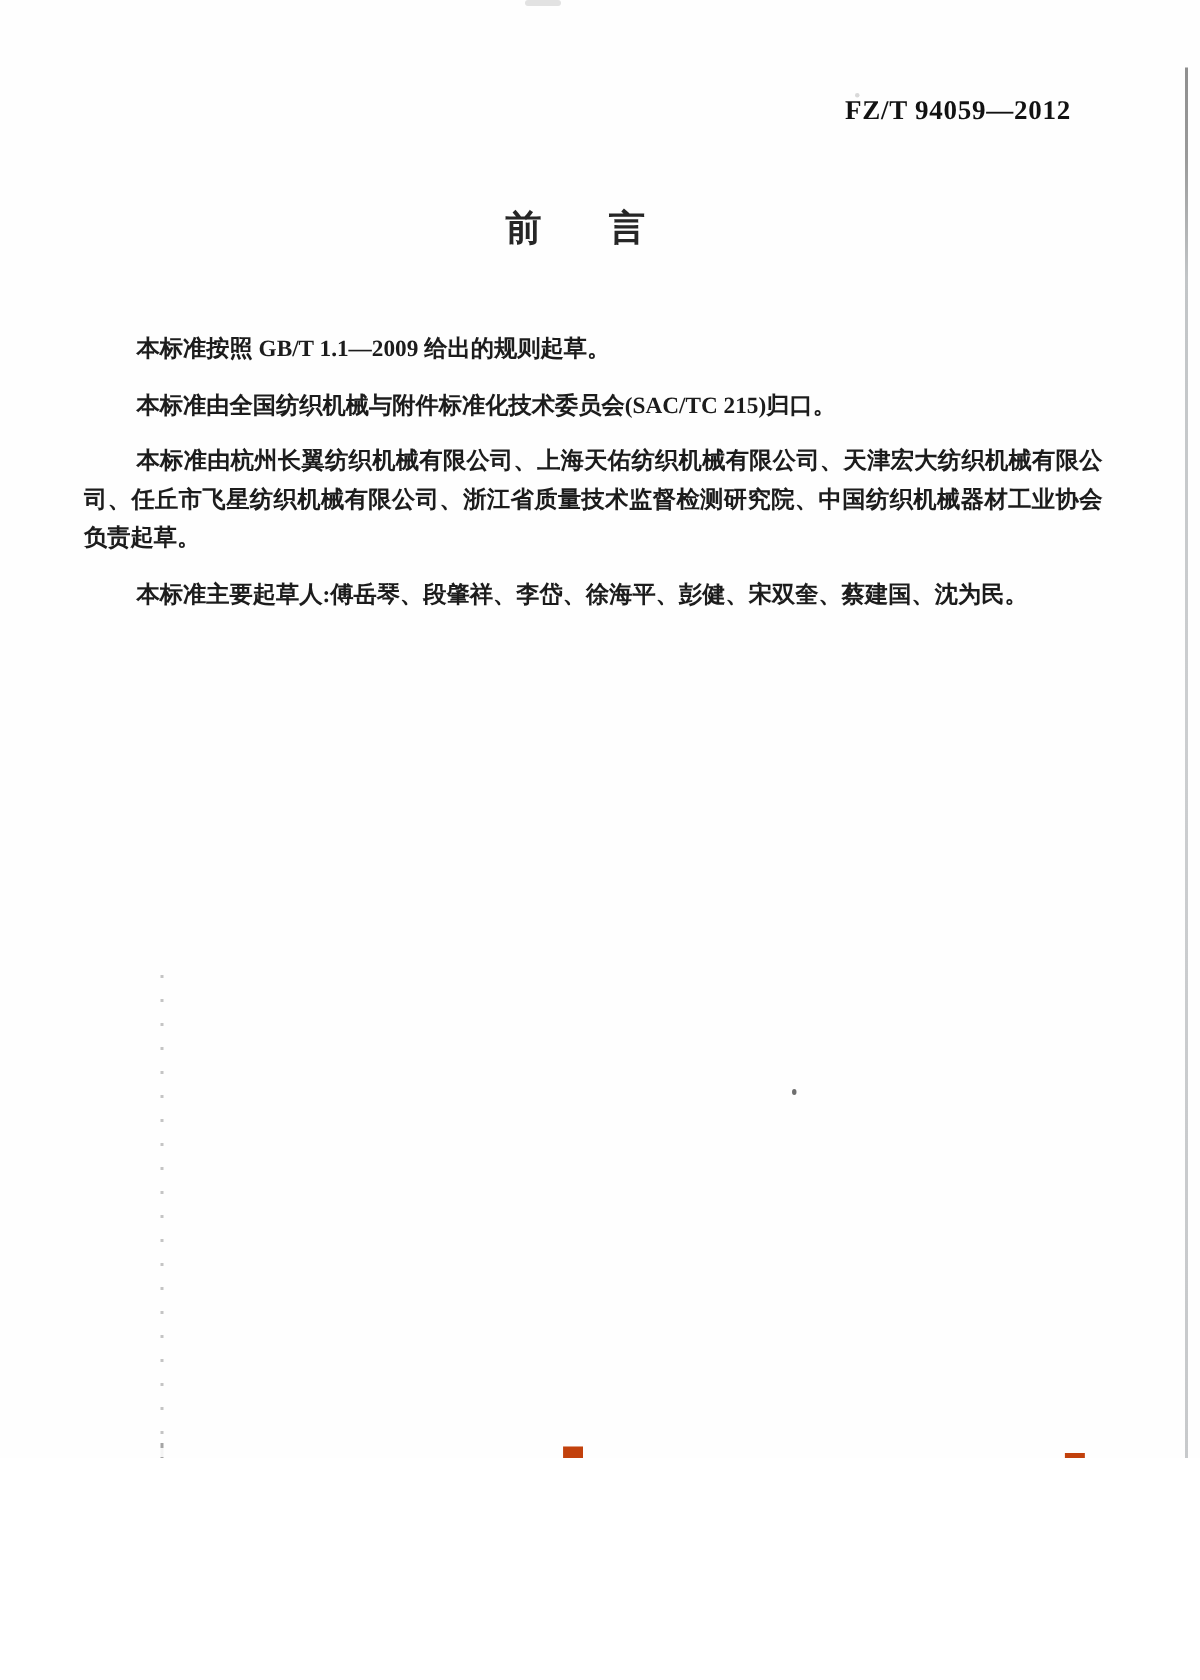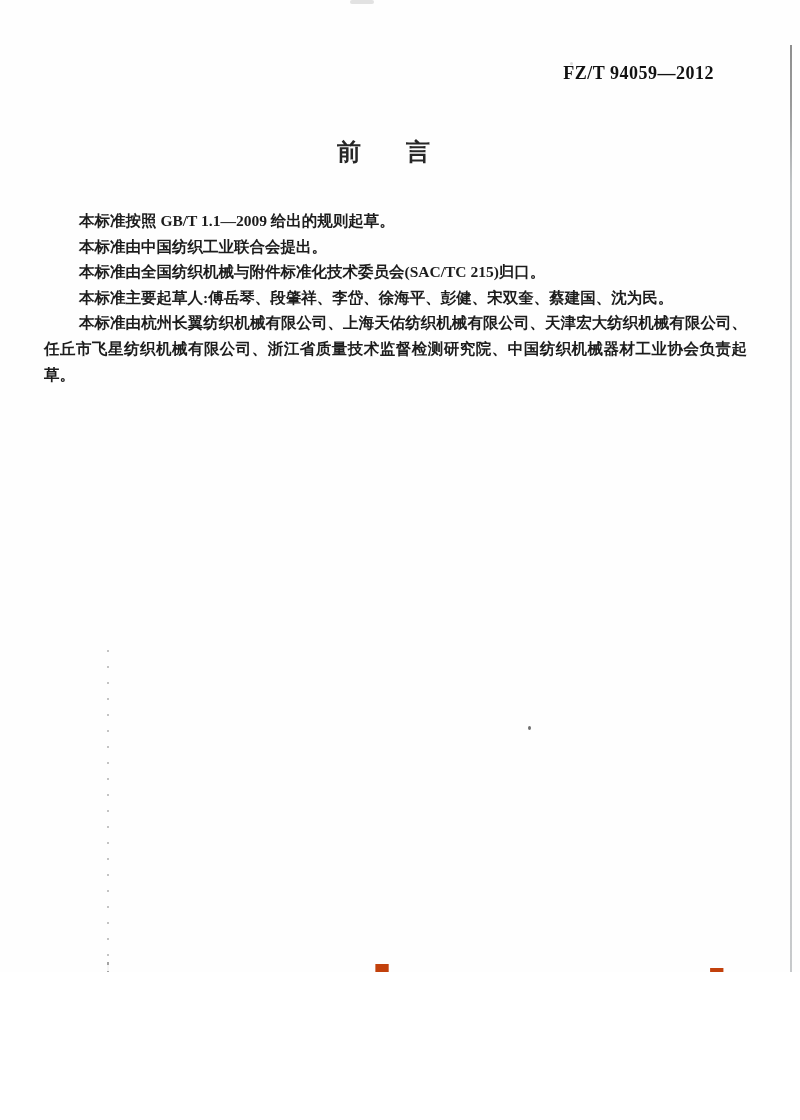--- a/index.html
+++ b/index.html
@@ -21,21 +21,21 @@
     text-align:center;
     font-family:"DejaVu Sans","Liberation Sans",sans-serif;
     font-weight:bold;font-size:24px;letter-spacing:-1px;
     color:#262626;
   }
   .body-text{
     position:absolute;top:208px;left:44px;width:703px;
     font-size:15.5px;line-height:25.6px;font-weight:600;
     color:#1c1c1c;text-align:justify;
   }
-  .body-text p{margin:0;text-indent:35px;}
+  .body-text p{margin:12px;text-indent:35px;}
   .watermark{
     position:absolute;left:369px;top:958px;
     font-family:"DejaVu Sans","Liberation Sans",sans-serif;
     font-weight:bold;font-size:76px;line-height:1;letter-spacing:1px;
     color:#c2410c;white-space:nowrap;
     user-select:none;
   }
   .page-number{
     position:absolute;left:678px;top:1077px;width:20px;
     text-align:center;font-weight:bold;font-size:15px;color:#3a3a3a;
@@ -71,24 +71,23 @@
 <body>
 
 <div class="page">
 
   <div class="header-code">FZ/T 94059—2012</div>
 
   <div class="doc-title">前　　言</div>
 
   <div class="body-text">
     <p>本标准按照 GB/T 1.1—2009 给出的规则起草。</p>
-    <p>本标准由中国纺织工业联合会提出。</p>
     <p>本标准由全国纺织机械与附件标准化技术委员会(SAC/TC 215)归口。</p>
+    <p>本标准由杭州长翼纺织机械有限公司、上海天佑纺织机械有限公司、天津宏大纺织机械有限公司、任丘市飞星纺织机械有限公司、浙江省质量技术监督检测研究院、中国纺织机械器材工业协会负责起草。</p>
     <p>本标准主要起草人:傅岳琴、段肇祥、李岱、徐海平、彭健、宋双奎、蔡建国、沈为民。</p>
-    <p>本标准由杭州长翼纺织机械有限公司、上海天佑纺织机械有限公司、天津宏大纺织机械有限公司、任丘市飞星纺织机械有限公司、浙江省质量技术监督检测研究院、中国纺织机械器材工业协会负责起草。</p>
   </div>
 
   <div class="watermark">bzxz.net</div>
 
   <div class="page-number">I</div>
 
   <div class="edge-line"></div>
   <div class="bottom-band"></div>
   <div class="fold-dots-upper"></div>
   <div class="fold-dashes-lower"></div>

